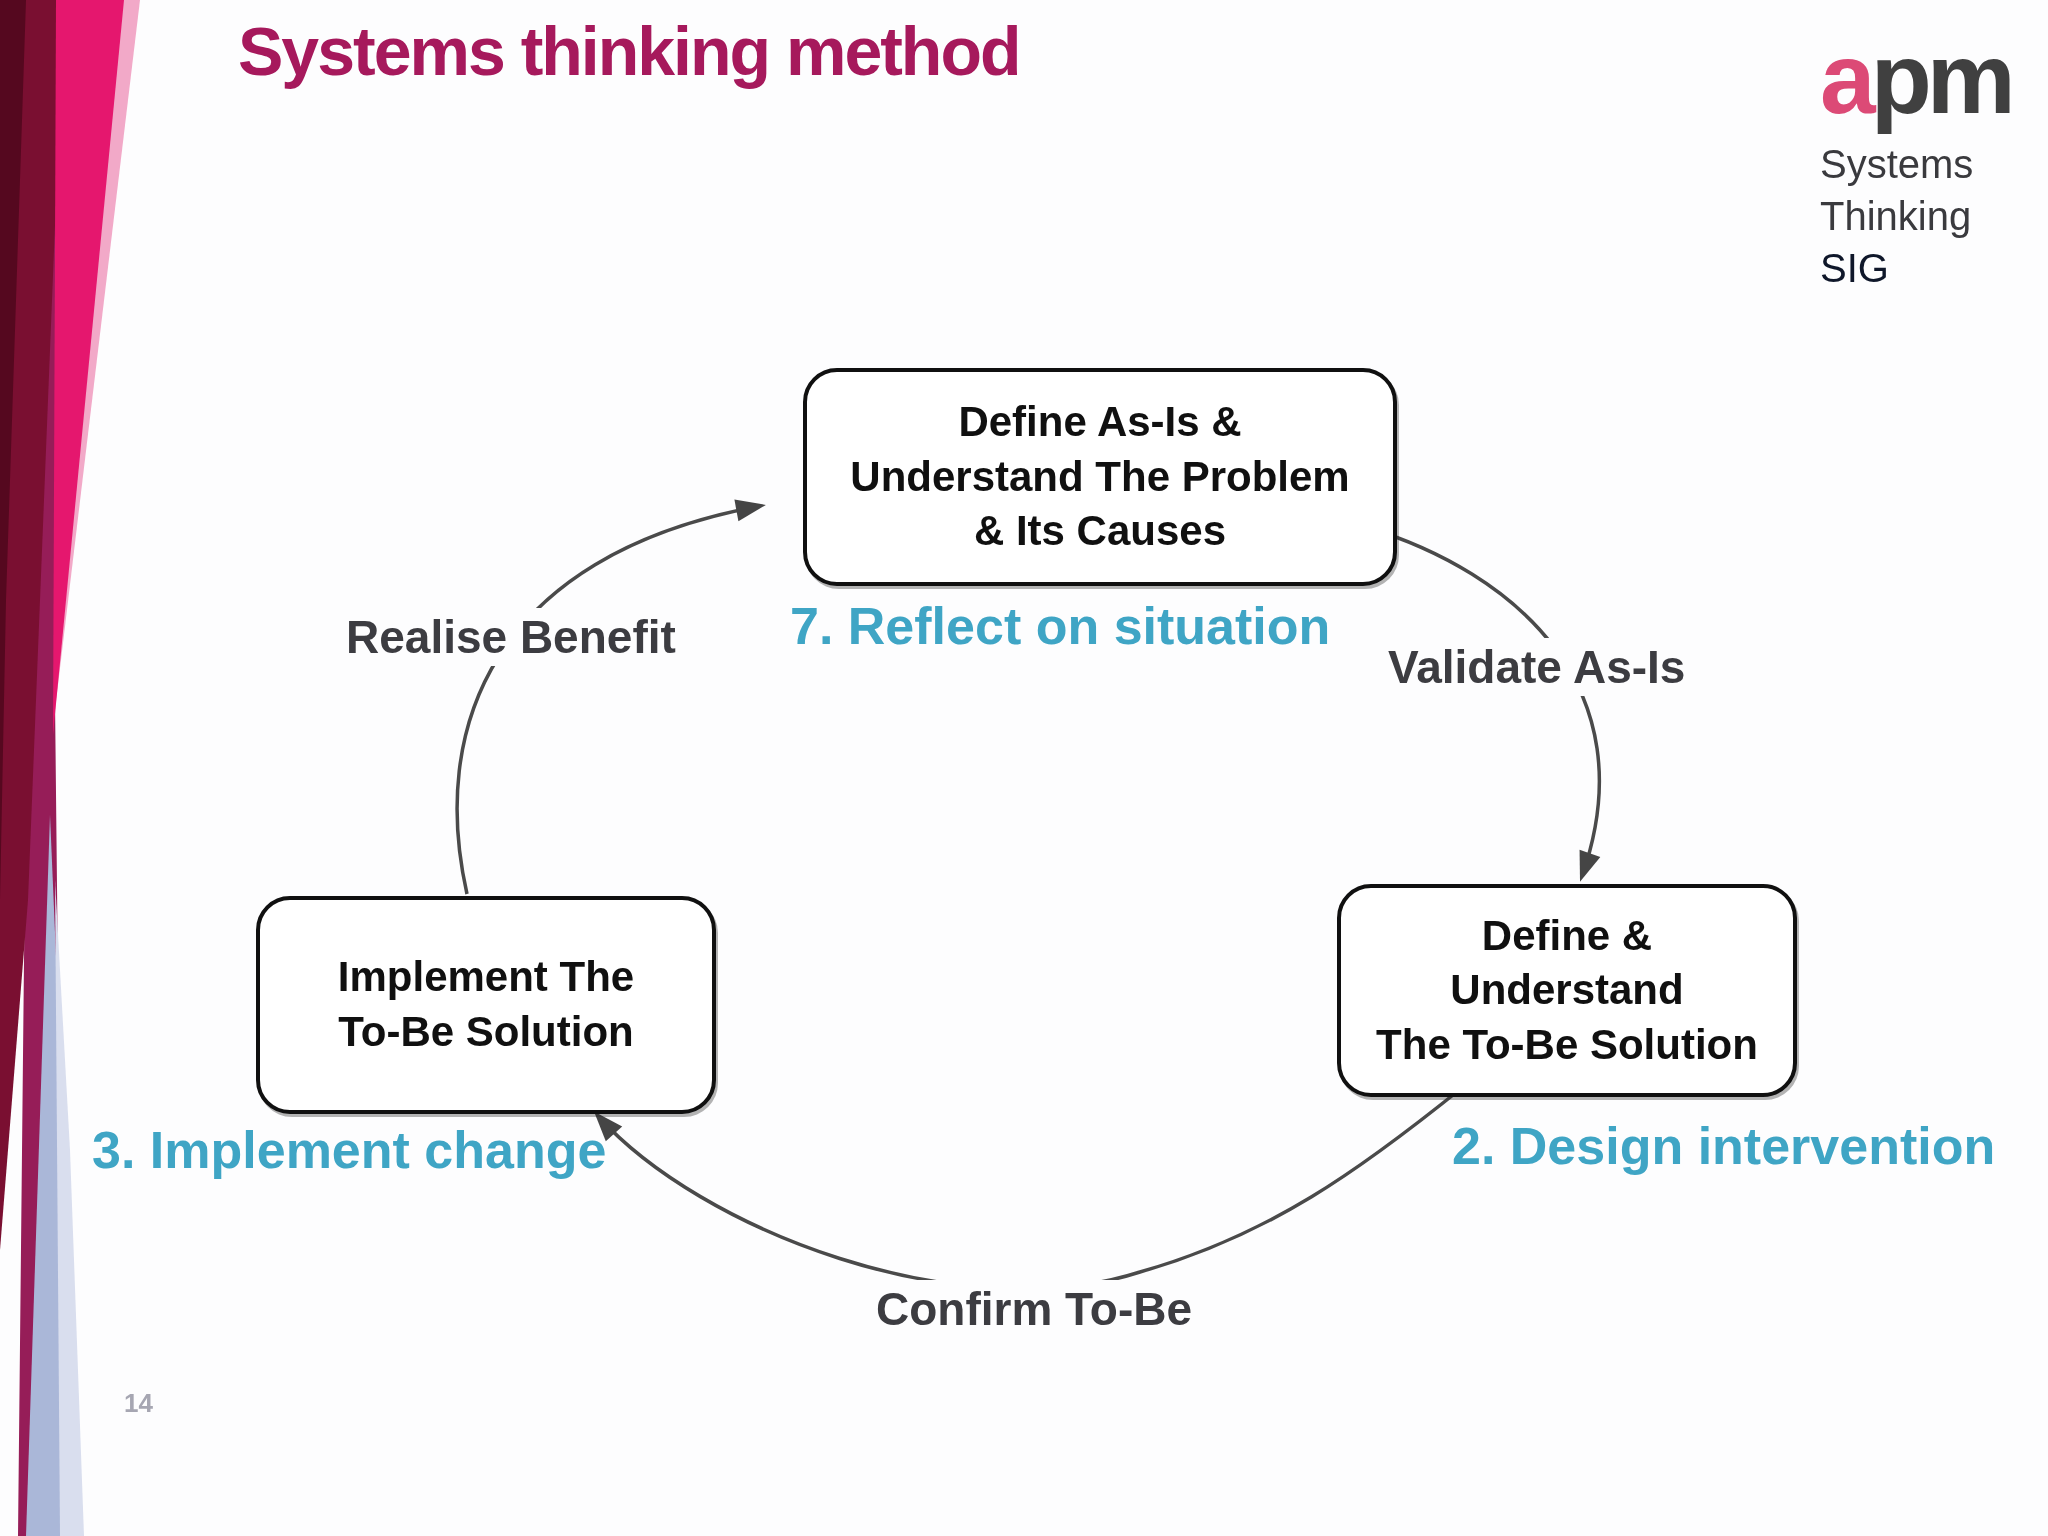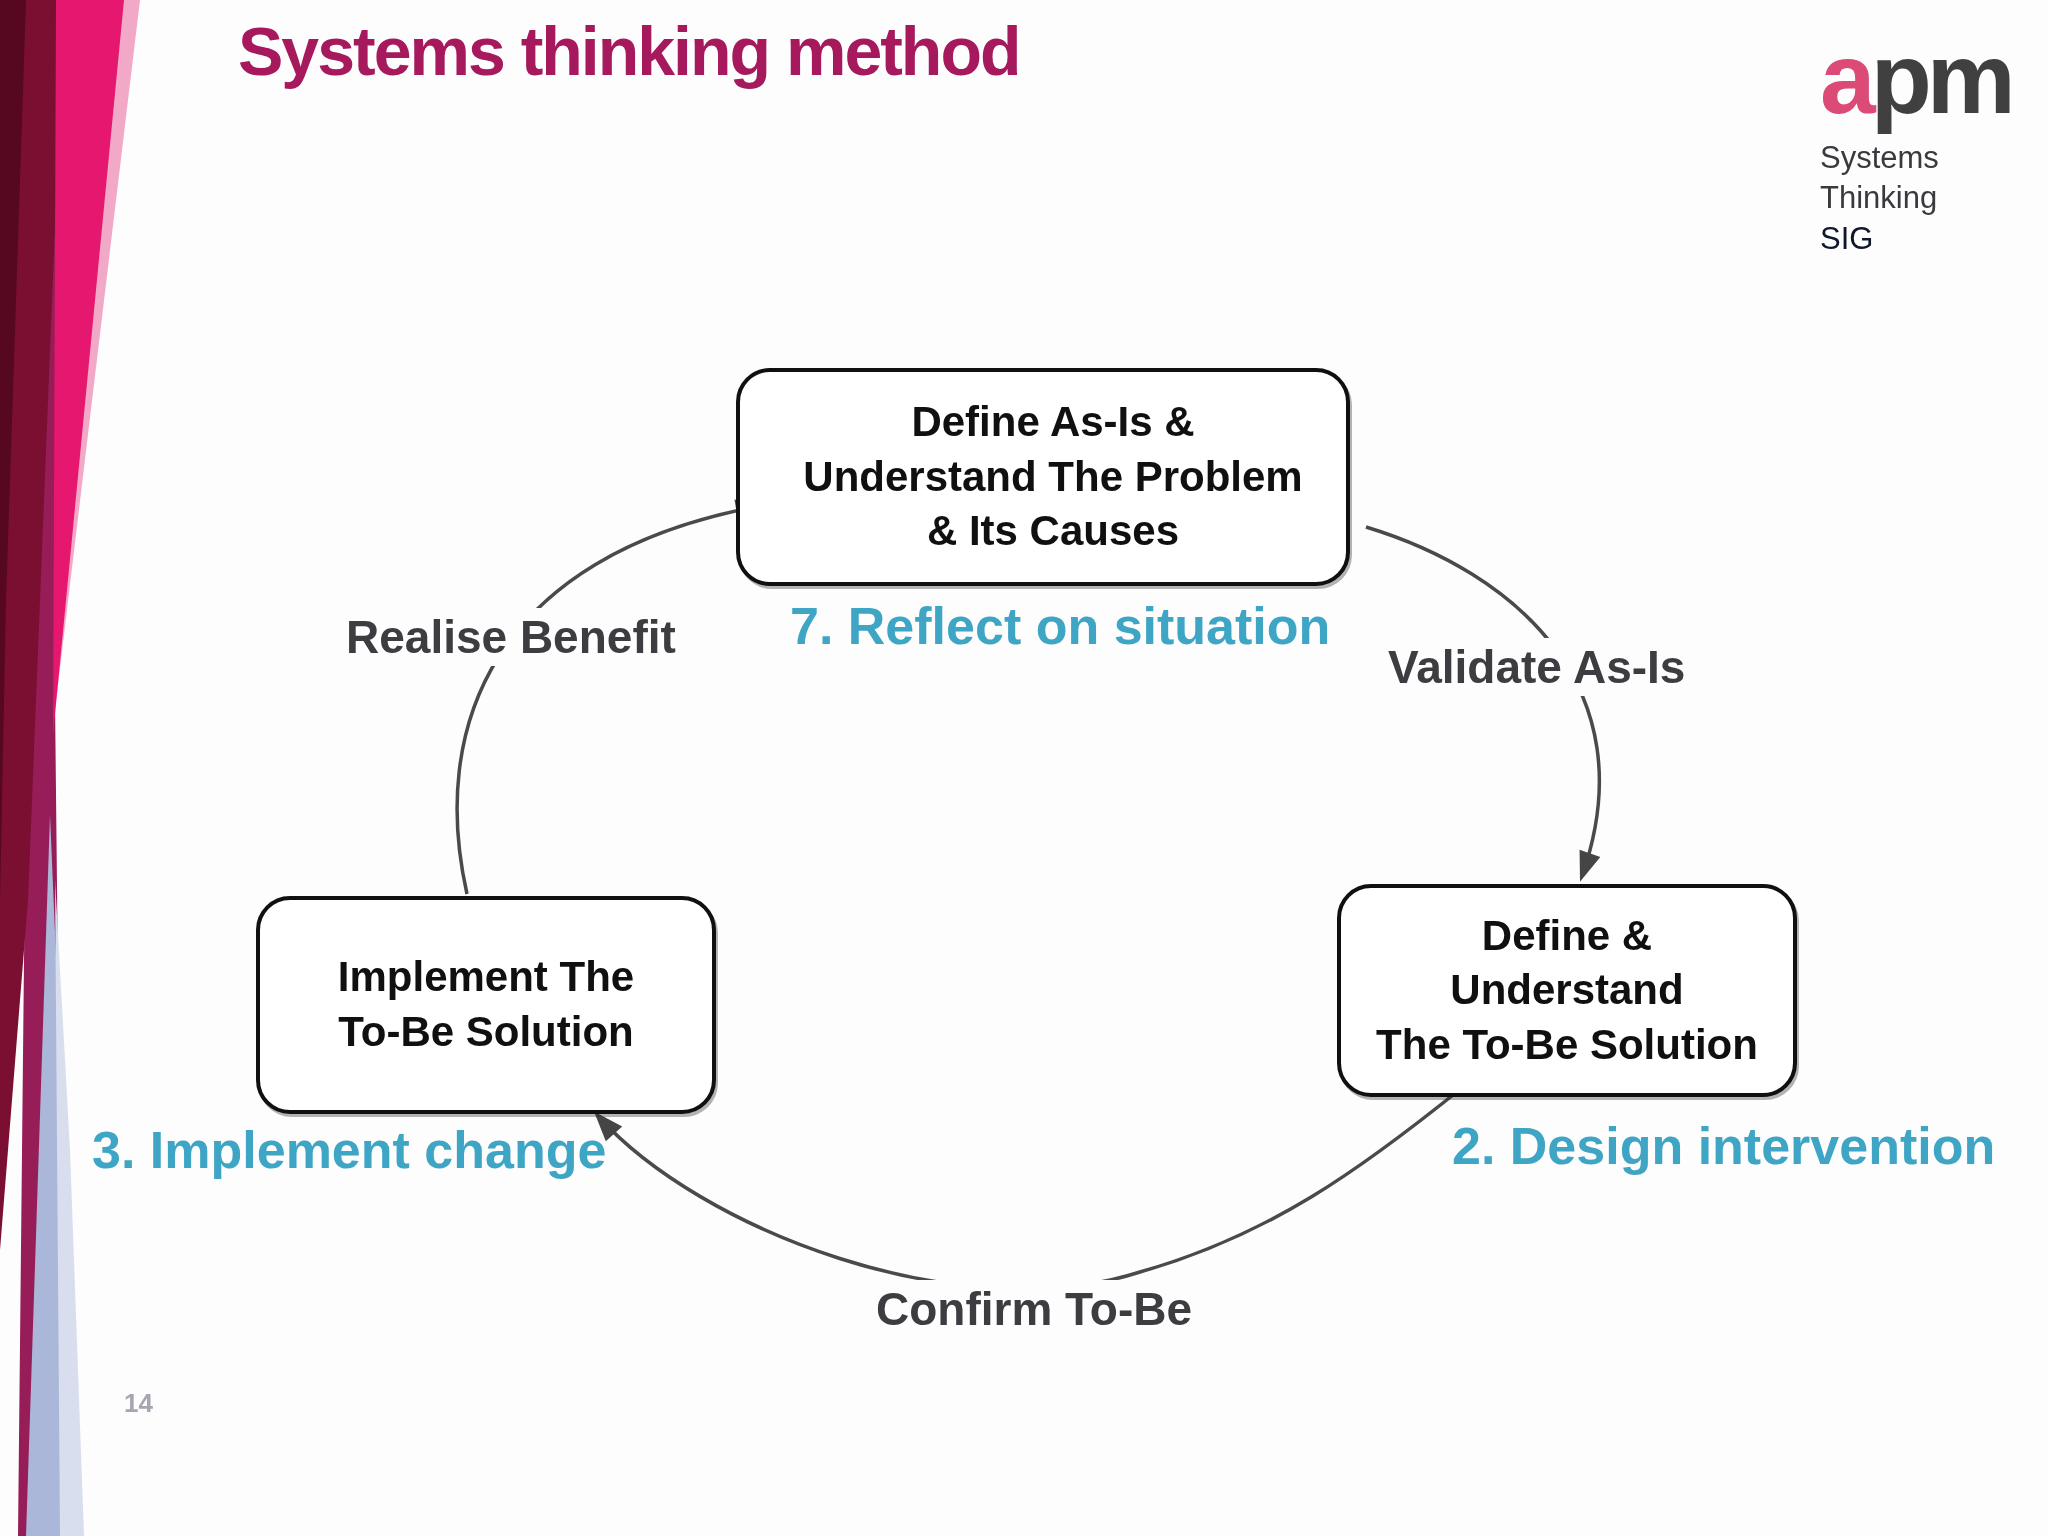--- a/index.html
+++ b/index.html
@@ -17,36 +17,36 @@
   .slide-title{
     position:absolute;left:238px;top:14px;margin:0;
     font-size:68px;font-weight:bold;letter-spacing:-2px;
     color:#a6195c;z-index:4;line-height:1.1;
   }
   
   .logo{position:absolute;left:1820px;top:28px;z-index:4;line-height:1;}
   .logo-mark{font-size:100px;font-weight:bold;letter-spacing:-5px;}
   .logo-a{color:#dc4a76;}
   .logo-pm{color:#404040;}
-  .logo-sub{font-size:31px;color:#3a3a3e;line-height:1.3;margin-top:10px;font-weight:normal;}
+  .logo-sub{font-size:40px;color:#3a3a3e;line-height:1.3;margin-top:10px;font-weight:normal;}
   .logo-sig{color:#0f172a;}
   
   #arcs{z-index:2;}
   .arc{fill:none;stroke:#4a4a4a;stroke-width:3.5px;}
   
   .node{
     position:absolute;z-index:3;
     background:#ffffff;
     border:4px solid #101010;border-radius:34px;
     box-shadow:2px 3px 0 rgba(40,40,40,0.35);
     display:flex;align-items:center;justify-content:center;
     text-align:center;font-weight:bold;font-size:42px;line-height:1.3;
     color:#101010;
   }
-  #node-top{left:736px;top:368px;width:586px;height:210px;padding-left:20px;}
+  #node-top{left:803px;top:368px;width:586px;height:210px;}
   #node-right{left:1337px;top:884px;width:452px;height:205px;}
   #node-left{left:256px;top:896px;width:452px;height:210px;}
   .node-line{display:block;}
   
   .arrow-label{
     position:absolute;z-index:2;
     font-weight:bold;font-size:46px;color:#3c3c41;
     background:#fdfdfe;padding:2px 10px;white-space:nowrap;
   }
   #lbl-realise{left:336px;top:608px;}

